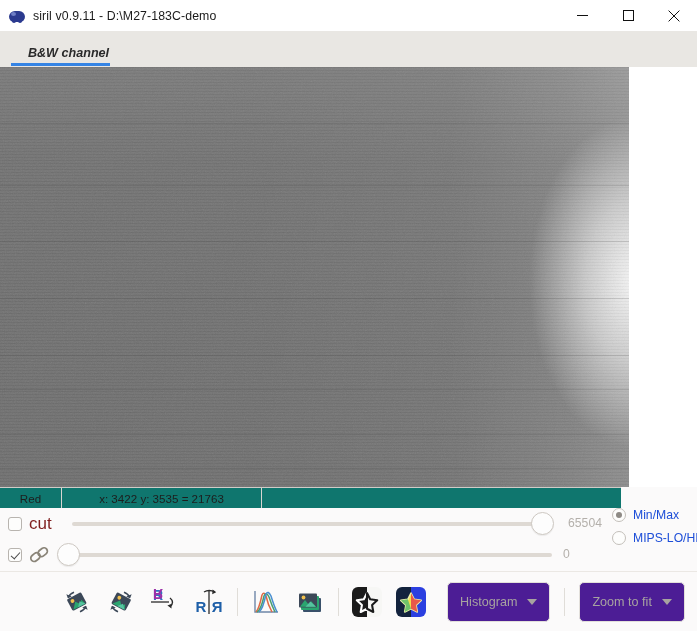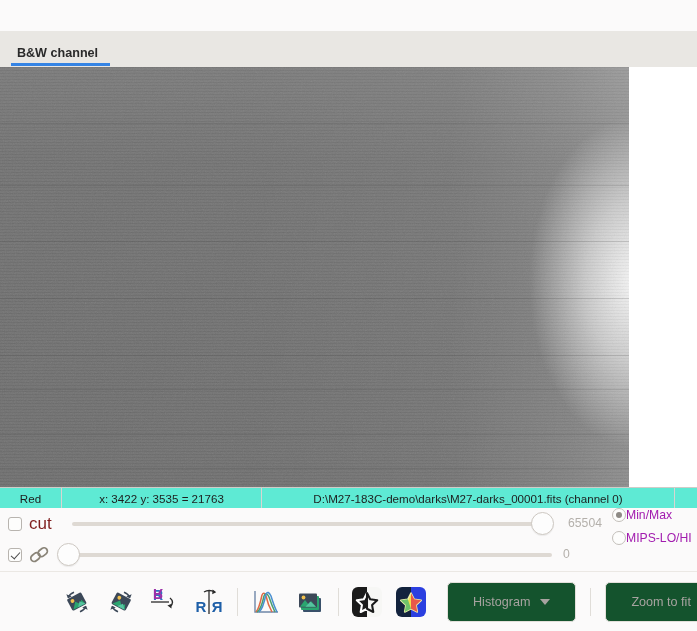--- a/index.html
+++ b/index.html
@@ -39,22 +39,22 @@
   .wc{width:46px;height:31px;display:flex;align-items:center;justify-content:center;}
   .wc svg{display:block;}
 
   
   .tabbar{
     position:absolute;left:0;top:31px;width:697px;height:36px;
     background:#e9e7e3;
     border-bottom:1px solid #d6d3cf;
   }
   .tab{
-    position:absolute;left:8px;top:0;height:43px;width:99px;
-    display:flex;align-items:center;justify-content:center;
+    position:absolute;left:19px;top:0;height:43px;width:99px;
+    display:flex;align-items:center;justify-content:center;font-style:italic;
   }
   .tab-label{font-size:12.6px;font-weight:bold;color:#2a2a2a;}
   .tab-underline{
     position:absolute;left:11px;top:32px;width:99px;height:3px;background:#3584e4;
   }
 
   
   .canvas-wrap{
     position:absolute;left:0;top:67px;width:697px;height:420px;background:#ffffff;overflow:hidden;
   }
@@ -77,22 +77,22 @@
   }
   .hotrows{
     position:absolute;left:0;top:0;width:629px;height:420px;pointer-events:none;
     background:
       linear-gradient(180deg,rgba(255,255,255,0) 0,rgba(255,255,255,0) 100%);
   }
   .hotrow{position:absolute;left:0;width:629px;height:1px;background:rgba(60,60,60,.16);}
 
   
   .statusbar{
-    position:absolute;left:0;top:487px;width:697px;height:20px;
-    background:#5eead4;border-top:1px solid #cfccc8;border-bottom:1px solid #cfccc8;
+    position:absolute;left:0;top:487px;width:621px;height:20px;
+    background:#0f766e;border-top:1px solid #cfccc8;border-bottom:1px solid #cfccc8;
     display:flex;align-items:center;font-size:11.6px;color:#1d1d1d;
   }
   .sb-cell{height:20px;display:flex;align-items:center;justify-content:center;
            border-right:1px solid #d8d5d1;box-sizing:border-box;}
   .sb-red{width:62px;}
   .sb-coord{width:200px;}
   .sb-path{width:413px;}
 
   
   .sliderpanel{position:absolute;left:0;top:508px;width:697px;height:62px;background:#fbfafa;}
@@ -127,45 +127,71 @@
   .radios{position:absolute;left:612px;top:503px;width:85px;}
   .radio-row{display:flex;align-items:center;height:23px;}
   .radio{
     width:14px;height:14px;border:1.4px solid #c3bfba;border-radius:50%;
     box-sizing:border-box;background:#fdfdfc;position:relative;flex:none;
   }
   .radio.on:after{
     content:"";position:absolute;left:3px;top:3px;width:6px;height:6px;border-radius:50%;
     background:#8e8a85;
   }
-  .radio-label{font-size:12.2px;color:#a21caf;white-space:nowrap;}
+  .radio-label{font-size:12.2px;color:#1d4ed8;margin-left:7px;white-space:nowrap;}
 
   
   .toolbar{
     position:absolute;left:0;top:571px;width:697px;height:60px;
     background:#fbfafa;border-top:1px solid #ebe8e4;
     display:flex;align-items:center;
   }
   .tbtn{width:44px;height:44px;display:flex;align-items:center;justify-content:center;flex:none;}
   .sep{width:1px;height:28px;background:#e0ddd8;flex:none;margin:0 6px;}
   .dropbtn{
-    height:38px;border:1px solid #e3e0db;border-radius:5px;background:#14532d;
+    height:38px;border:1px solid #e3e0db;border-radius:5px;background:#4c1d95;
     display:flex;align-items:center;justify-content:center;gap:10px;
-    padding:0 25px;flex:none;
+    padding:0 12px;flex:none;
   }
   .dropbtn .dl{font-size:12.6px;color:#a7a3a0;}
   .caret{width:0;height:0;border-left:5px solid transparent;border-right:5px solid transparent;
          border-top:6px solid #a7a3a0;}
   .starbtn{width:30px;height:30px;border-radius:6px;overflow:hidden;position:relative;flex:none;}
 </style>
 </head>
 <body>
 
 <div id="app">
 
+  <div class="titlebar">
+    <div class="app-icon">
+      <div class="blob"></div>
+        <div class="foot1"></div>
+        <div class="foot2"></div>
+    </div>
+    <div class="title-text">siril v0.9.11 - D:\M27-183C-demo</div>
+    <div class="wincontrols">
+      <div class="wc">
+        <svg width="11" height="11" viewBox="0 0 11 11">
+            <line x1="0" y1="5.5" x2="11" y2="5.5" stroke="#111" stroke-width="1"></line>
+          </svg>
+      </div>
+      <div class="wc">
+        <svg width="11" height="11" viewBox="0 0 11 11">
+            <rect x="0.5" y="0.5" width="10" height="10" fill="none" stroke="#111" stroke-width="1"></rect>
+          </svg>
+      </div>
+      <div class="wc">
+        <svg width="12" height="12" viewBox="0 0 12 12">
+            <line x1="0.6" y1="0.6" x2="11.4" y2="11.4" stroke="#111" stroke-width="1"></line>
+            <line x1="11.4" y1="0.6" x2="0.6" y2="11.4" stroke="#111" stroke-width="1"></line>
+          </svg>
+      </div>
+    </div>
+  </div>
 
   <div class="tabbar">
     <div class="tab">
       <span class="tab-label">B&amp;W channel</span>
     </div>
     <div class="tab-underline"></div>
   </div>
 
   <div class="canvas-wrap">
     <div class="frame"></div>
@@ -190,21 +216,20 @@
       <div class="hotrow" style="top:288px"></div>
       <div class="hotrow" style="top:322px"></div>
       <div class="hotrow" style="top:367px"></div>
       <div class="hotrow" style="top:401px"></div>
     </div>
   </div>
 
   <div class="statusbar">
     <div class="sb-cell sb-red">Red</div>
     <div class="sb-cell sb-coord">x: 3422 y: 3535 = 21763</div>
-    <div class="sb-cell sb-path">D:\M27-183C-demo\darks\M27-darks_00001.fits (channel 0)</div>
   </div>
 
   <div class="sliderpanel">
 
     <div class="row row1">
       <div class="chk"></div>
       <div class="cutlabel">cut</div>
       <div class="slidertrack" style="left:72px;top:14px;width:480px;"></div>
       <div class="knob" style="left:531px;top:4px;"></div>
       <div class="slidevalue slidervalue" style="left:563px;top:8px;width:44px;text-align:center;">65504</div>

